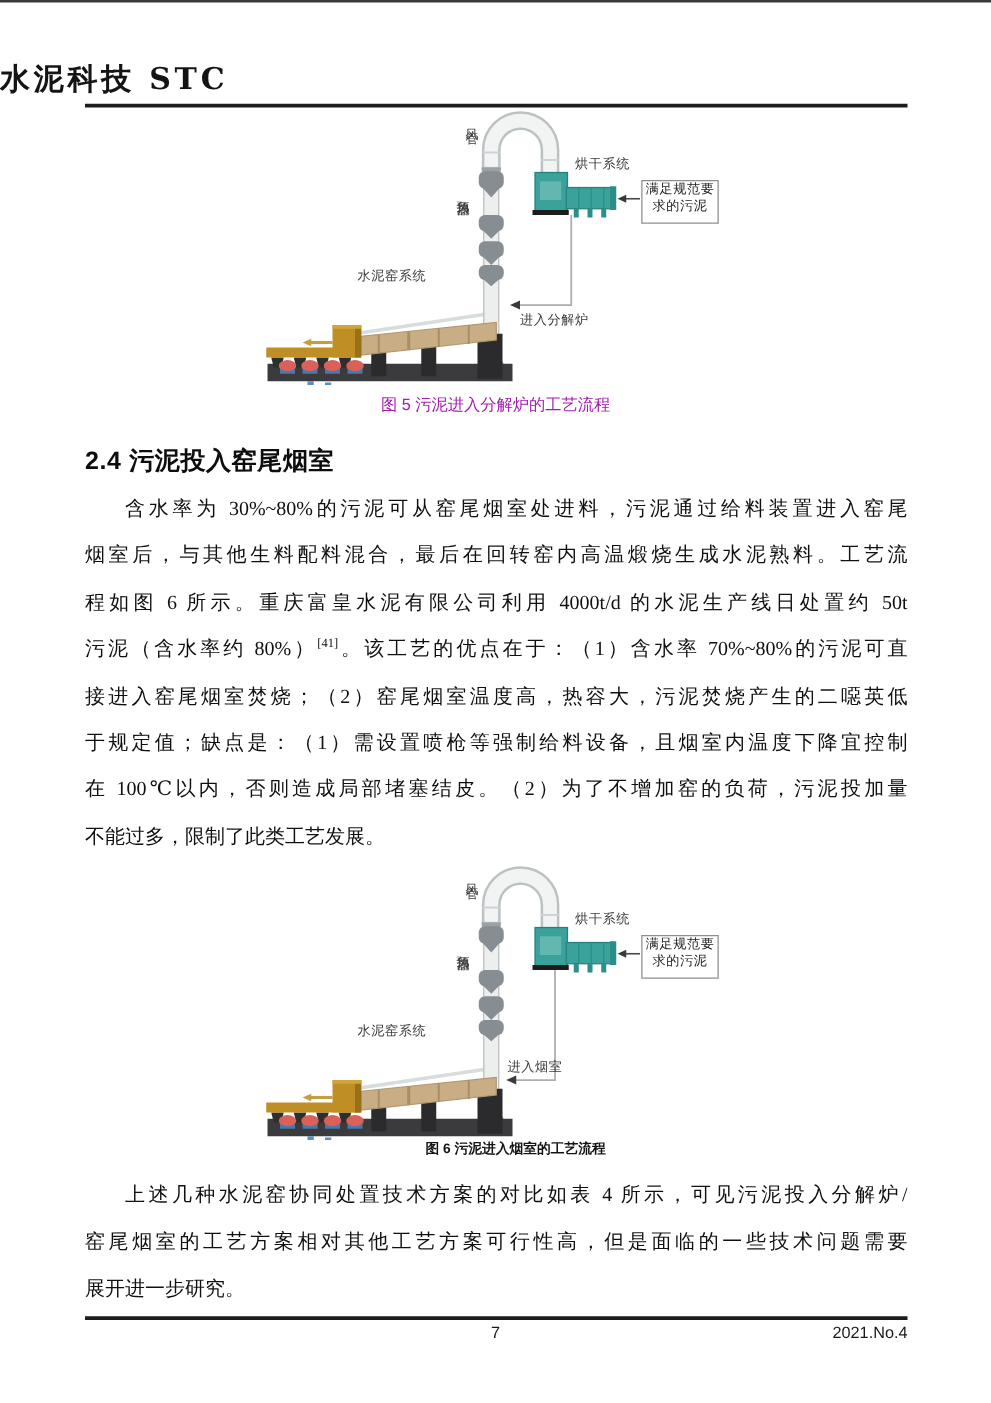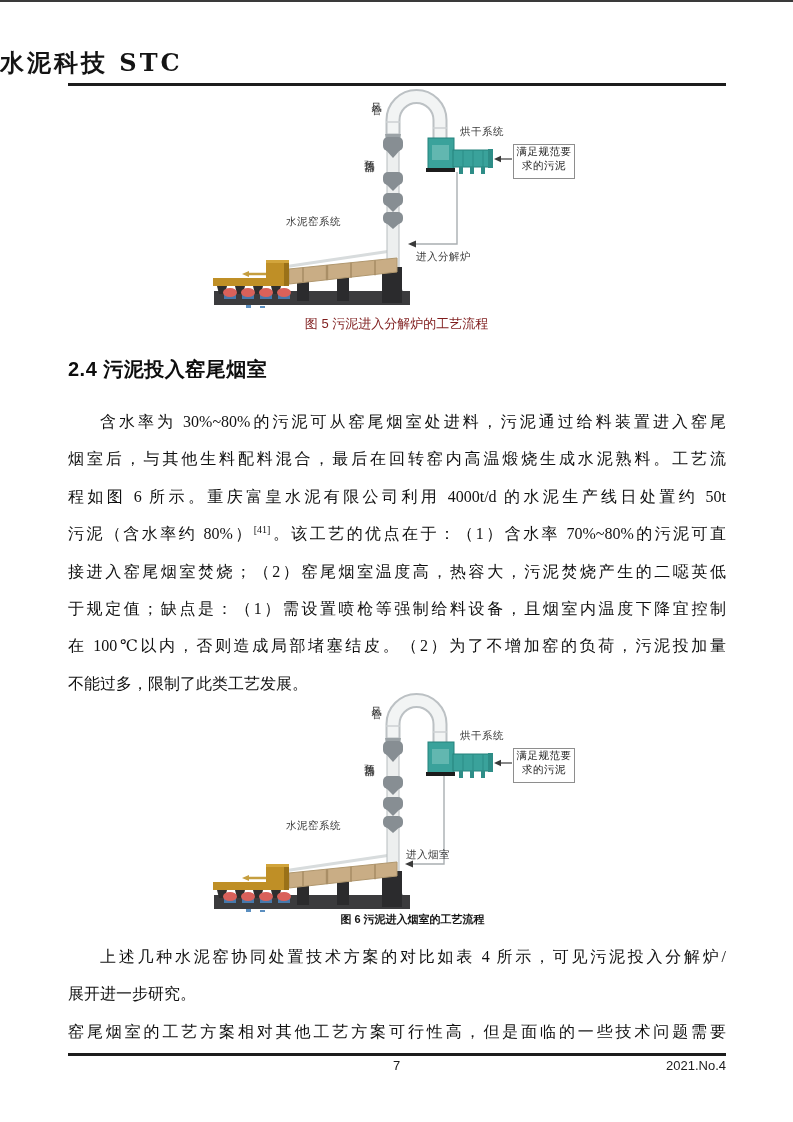--- a/index.html
+++ b/index.html
@@ -28,32 +28,32 @@
   }
   .flabel.vert{writing-mode:vertical-rl;text-orientation:upright;letter-spacing:3px;line-height:13px;}
   .flabel.vert3{letter-spacing:1px;}
   .sludge-box{
     position:absolute;left:313px;top:56px;width:62px;height:35px;box-sizing:border-box;
     border:1px solid #8e8e8e;background:#fff;display:flex;flex-direction:column;
     align-items:center;font-size:10.5px;line-height:13.5px;color:#222;
     letter-spacing:0.5px;
   }
   .caption{
-    position:absolute;left:0;width:793px;text-align:center;color:#7f1d1d;
+    position:absolute;left:0;width:793px;text-align:center;color:#a21caf;
     font-family:"Liberation Sans","DejaVu Sans",sans-serif;
   }
   .caption5{top:315px;font-size:13px;line-height:18px;font-weight:400;}
   .caption6{top:909px;font-size:11px;line-height:20px;font-weight:700;color:#151515;padding-left:16px;}
 
   .sec-heading{
     position:absolute;left:68px;top:356px;font-size:20px;line-height:26px;font-weight:700;
     color:#0d0d0d;font-family:"Liberation Sans","DejaVu Sans",sans-serif;letter-spacing:0.5px;
   }
   .para{position:absolute;left:68px;width:658px;font-size:16px;color:#101010;}
-  .p1{top:403px;}
+  .p1{top:389px;}
   .p2{top:938px;}
   .bline{height:37.4px;line-height:37.4px;text-align:justify;text-align-last:justify;overflow:hidden;}
   .bline.last{text-align-last:left;}
   .bline.ind{text-indent:32px;}
   sup.ref{font-size:10px;line-height:0;vertical-align:super;letter-spacing:0;}
 
   .footer-item{
     position:absolute;top:1057px;font-size:13px;line-height:18px;color:#1a1a1a;
     font-family:"Liberation Sans","DejaVu Sans",sans-serif;
   }
@@ -282,21 +282,21 @@
     <span class="flabel" style="left:206px;top:156px;">进入烟室</span>
     <div class="sludge-box">
       <div>满足规范要</div>
       <div>求的污泥</div>
     </div>
   </div>
   <div class="caption caption6">图 6 污泥进入烟室的工艺流程</div>
 
   <div class="para p2">
     <div class="bline ind">上述几种水泥窑协同处置技术方案的对比如表 4 所示，可见污泥投入分解炉/</div>
+    <div class="bline">窑尾烟室的工艺方案相对其他工艺方案可行性高，但是面临的一些技术问题需要</div>
     <div class="bline last">展开进一步研究。</div>
-    <div class="bline">窑尾烟室的工艺方案相对其他工艺方案可行性高，但是面临的一些技术问题需要</div>
   </div>
 
   <div class="rule footer"></div>
   <div class="footer-item page-num">7</div>
   <div class="footer-item issue">2021.No.4</div>
 
 </div>
 
 </body></html>

